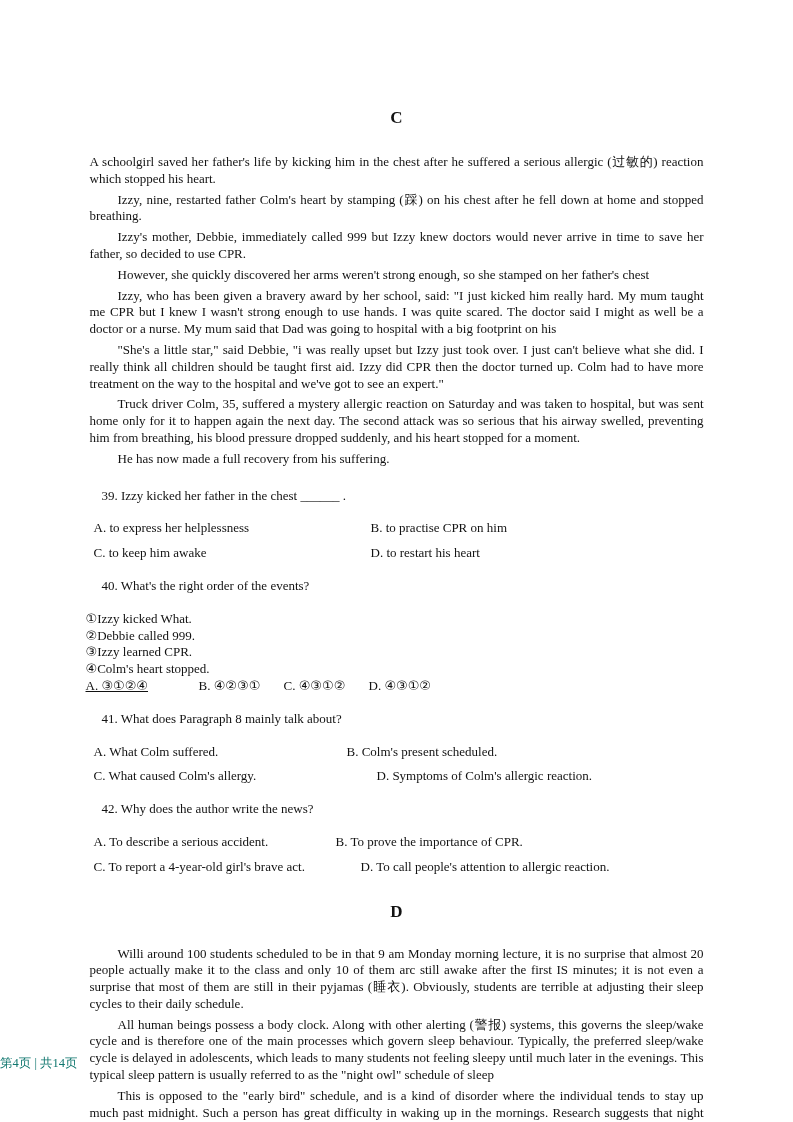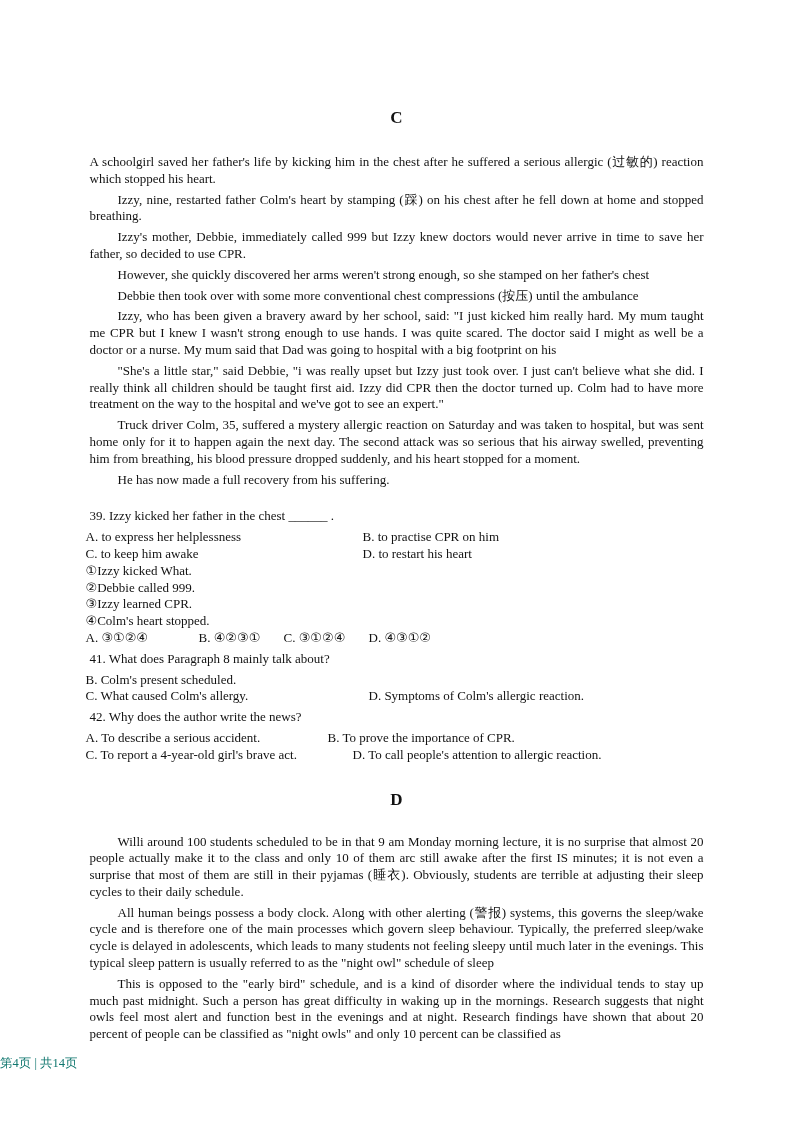--- a/index.html
+++ b/index.html
@@ -23,31 +23,31 @@
     text-align: center;
     font-weight: bold;
     font-size: 17px;
     line-height: 20px;
     margin: 0 0 26px 0;
   }
   .heading-d { margin-top: 26px; margin-bottom: 24px; }
   .para { margin: 4px; text-align: justify; text-indent: 28px; }
   .para.no-indent { text-indent: 0; }
   .questions { margin-top: 20px; }
-  .q-line { margin: 4px; }
+  .q-line { margin: 16px; }
   .events p { margin: 0; }
-  .opt-row { display: flex; margin: 0; }
+  .opt-row { display: flex; margin: 8px; }
   .opt-row .c1 { flex: 0 0 auto; }
   .w277 { width: 277px; }
   .w253 { width: 253px; }
   .w283 { width: 283px; }
   .w242 { width: 242px; }
   .w267 { width: 267px; }
   .opt4-row { display: flex; margin: 0; }
-  .opt4-row .s1 { width: 113px; }
+  .opt4-row .s1 { width: 113px; text-decoration: underline; }
   .opt4-row .s2 { width: 85px; }
   .opt4-row .s3 { width: 85px; }
   .footer {
     position: absolute;
     left: 0; right: 0;
     bottom: 50px;
     font-size: 12.5px;
     color: #0f766e;
     margin-top: 31px;
   }
@@ -57,58 +57,59 @@
 
 <div class="page">
   <div class="content">
 
     <div class="section-heading">C</div>
 
     <p class="para no-indent">A schoolgirl saved her father's life by kicking him in the chest after he suffered a serious allergic (过敏的) reaction which stopped his heart.</p>
     <p class="para">Izzy, nine, restarted father Colm's heart by stamping (踩) on his chest after he fell down at home and stopped breathing.</p>
     <p class="para">Izzy's mother, Debbie, immediately called 999 but Izzy knew doctors would never arrive in time to save her father, so decided to use CPR.</p>
     <p class="para">However, she quickly discovered her arms weren't strong enough, so she stamped on her father's chest</p>
-    <p class="para">Debbie then took over with some more conventional chest compressions (按压) until the ambulance</p>
     <p class="para">Izzy, who has been given a bravery award by her school, said: "I just kicked him really hard. My mum taught me CPR but I knew I wasn't strong enough to use hands. I was quite scared. The doctor said I might as well be a doctor or a nurse. My mum said that Dad was going to hospital with a big footprint on his</p>
     <p class="para">"She's a little star," said Debbie, "i was really upset but Izzy just took over. I just can't believe what she did. I really think all children should be taught first aid. Izzy did CPR then the doctor turned up. Colm had to have more treatment on the way to the hospital and we've got to see an expert."</p>
     <p class="para">Truck driver Colm, 35, suffered a mystery allergic reaction on Saturday and was taken to hospital, but was sent home only for it to happen again the next day. The second attack was so serious that his airway swelled, preventing him from breathing, his blood pressure dropped suddenly, and his heart stopped for a moment.</p>
     <p class="para">He has now made a full recovery from his suffering.</p>
 
     <div class="questions">
 
       <div>
         <p class="q-line">39. Izzy kicked her father in the chest ______ .</p>
         <div class="opt-row">
           <span class="c1 w277">A. to express her helplessness</span>
           <span>B. to practise CPR on him</span>
         </div>
         <div class="opt-row">
           <span class="c1 w277">C. to keep him awake</span>
           <span>D. to restart his heart</span>
         </div>
       </div>
 
       <div>
+        <p class="q-line">40. What's the right order of the events?</p>
         <div class="events">
           <p>①Izzy kicked What.</p>
           <p>②Debbie called 999.</p>
           <p>③Izzy learned CPR.</p>
           <p>④Colm's heart stopped.</p>
         </div>
         <div class="opt4-row">
           <span class="s1">A. ③①②④</span>
           <span class="s2">B. ④②③①</span>
-          <span class="s3">C. ③①②④</span>
+          <span class="s3">C. ④③①②</span>
           <span>D. ④③①②</span>
         </div>
       </div>
 
       <div>
         <p class="q-line">41. What does Paragraph 8 mainly talk about?</p>
         <div class="opt-row">
+          <span class="c1 w253">A. What Colm suffered.</span>
           <span>B. Colm's present scheduled.</span>
         </div>
         <div class="opt-row">
           <span class="c1 w283">C. What caused Colm's allergy.</span>
           <span>D. Symptoms of Colm's allergic reaction.</span>
         </div>
       </div>
 
       <div>
         <p class="q-line">42. Why does the author write the news?</p>

